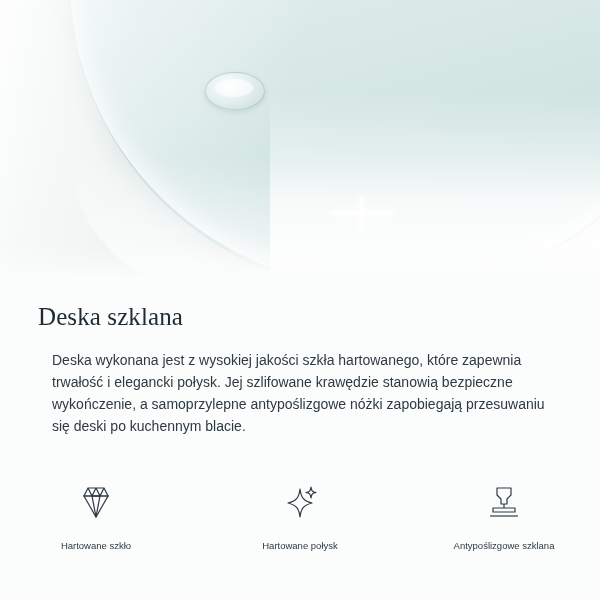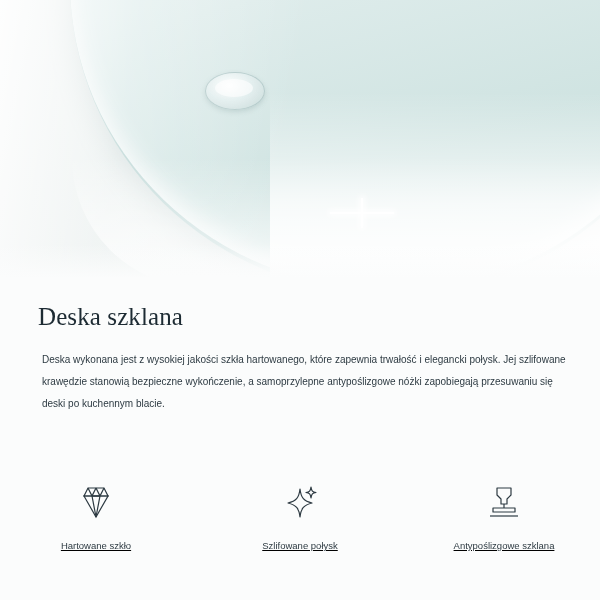--- a/index.html
+++ b/index.html
@@ -138,42 +138,41 @@
     font-family: "Liberation Serif", serif;
     font-size: 25px;
     line-height: 33px;
     color: #1d2b33;
     font-weight: 400;
     margin: 0 0 16px 0;
     letter-spacing: 0.1px;
   }
   .headline .l2 { display: block; }
   .body-copy {
-    font-size: 10px;
+    font-size: 14px;
     line-height: 22px;
     color: #2d3a42;
-    margin: 4px;
+    margin: 14px;
     max-width: 528px;
   }
 
   
   .features {
     position: absolute;
     left: 0;
     right: 0;
     bottom: 48px;
     display: flex;
     justify-content: space-between;
     padding: 0 26px;
     box-sizing: border-box;
   }
   .feature {
     width: 140px;
     text-align: center;
-    text-decoration: underline;
   }
   .feature-icon {
     height: 42px;
     display: flex;
     align-items: center;
     justify-content: center;
     margin-bottom: 16px;
   }
   .feature-label {
     font-size: 9.5px;
@@ -222,21 +221,21 @@
     </div>
 
 
     <div class="feature">
       <div class="feature-icon">
         <svg width="40" height="38" viewBox="0 0 40 38" fill="none" stroke="#2d3a42" stroke-width="1.2" stroke-linejoin="round">
           <path d="M20 6 C21 15 24 18 32 20 C24 22 21 25 20 34 C19 25 16 22 8 20 C16 18 19 15 20 6 Z"></path>
           <path d="M31 4 C31.5 8 32.5 9 36 9.5 C32.5 10 31.5 11 31 15 C30.5 11 29.5 10 26 9.5 C29.5 9 30.5 8 31 4 Z"></path>
         </svg>
       </div>
-      <div class="feature-label">Szlifowane połysk</div>
+      <div class="feature-label">Hartowane połysk</div>
     </div>
 
     <div class="feature">
       <div class="feature-icon">
         <svg width="40" height="38" viewBox="0 0 40 38" fill="none" stroke="#2d3a42" stroke-width="1.2" stroke-linejoin="round">
           <path d="M13 5 L27 5 L27 12 L23 16 L23 21 L17 21 L17 16 L13 12 Z"></path>
           <path d="M9 25 L31 25 L31 29 L9 29 Z"></path>
           <path d="M20 21 L20 25"></path>
           <path d="M6 33 L34 33"></path>
         </svg>

